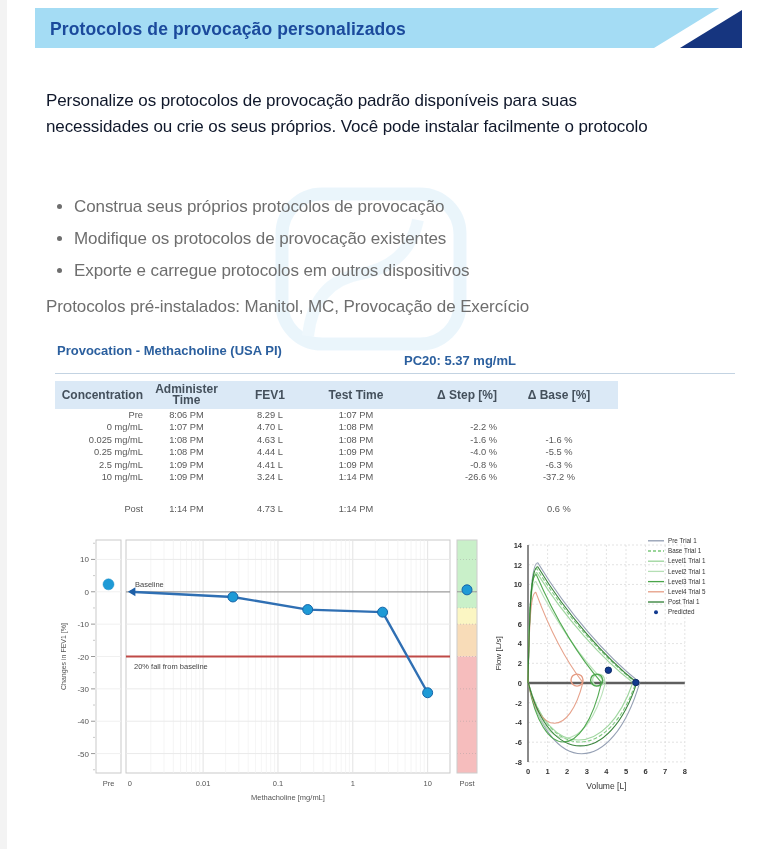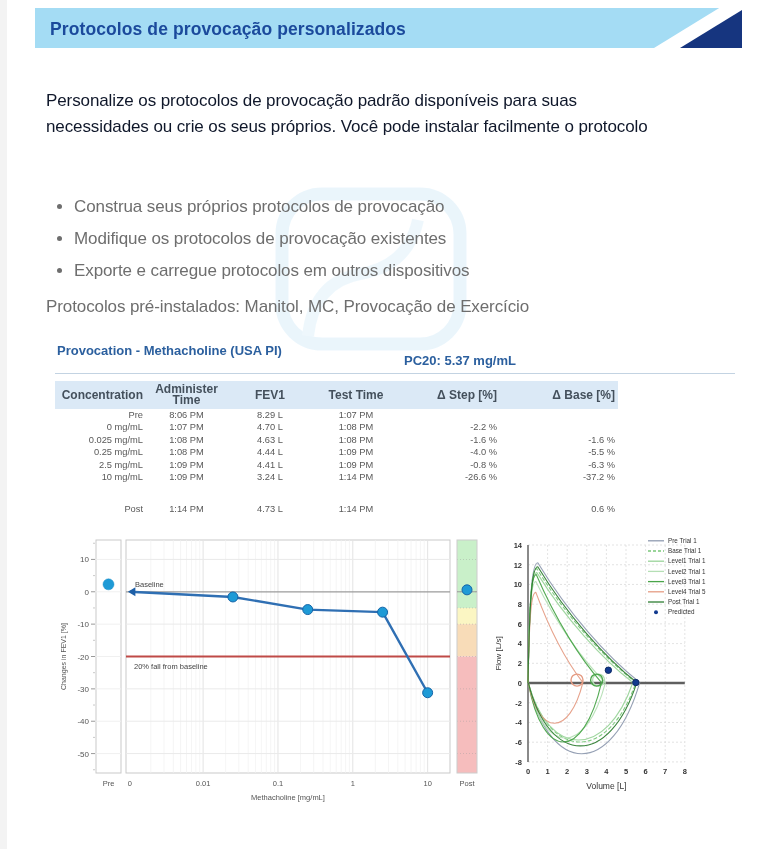--- a/index.html
+++ b/index.html
@@ -29,21 +29,21 @@
   table.ptable{position:absolute;left:55px;top:381px;border-collapse:collapse;
                font-size:9.3px;color:#585858;table-layout:fixed;}
   table.ptable th{background:#dbe9f6;font-weight:bold;color:#44505c;padding:3px 3px;
                   font-size:12px;line-height:11px;vertical-align:middle;}
   table.ptable td{padding:0 3px;line-height:12.4px;white-space:nowrap;}
   .c0{width:85px;text-align:right;}
   .c1{width:75px;text-align:center;}
   .c2{width:80px;text-align:center;}
   .c3{width:80px;text-align:center;}
   .c4{width:95px;text-align:right;}
-  .c5{width:112px;text-align:right;}
+  .c5{width:112px;text-align:center;}
   tr.spacer td{height:20px;background:none;}
   .fev1-chart{position:absolute;left:55px;top:527px;width:432px;height:292px;}
   .flow-chart{position:absolute;left:492px;top:527px;width:272px;height:292px;}
 </style>
 </head>
 <body>
 
 <div class="left-strip"></div>
 
 <div class="header-bar">

